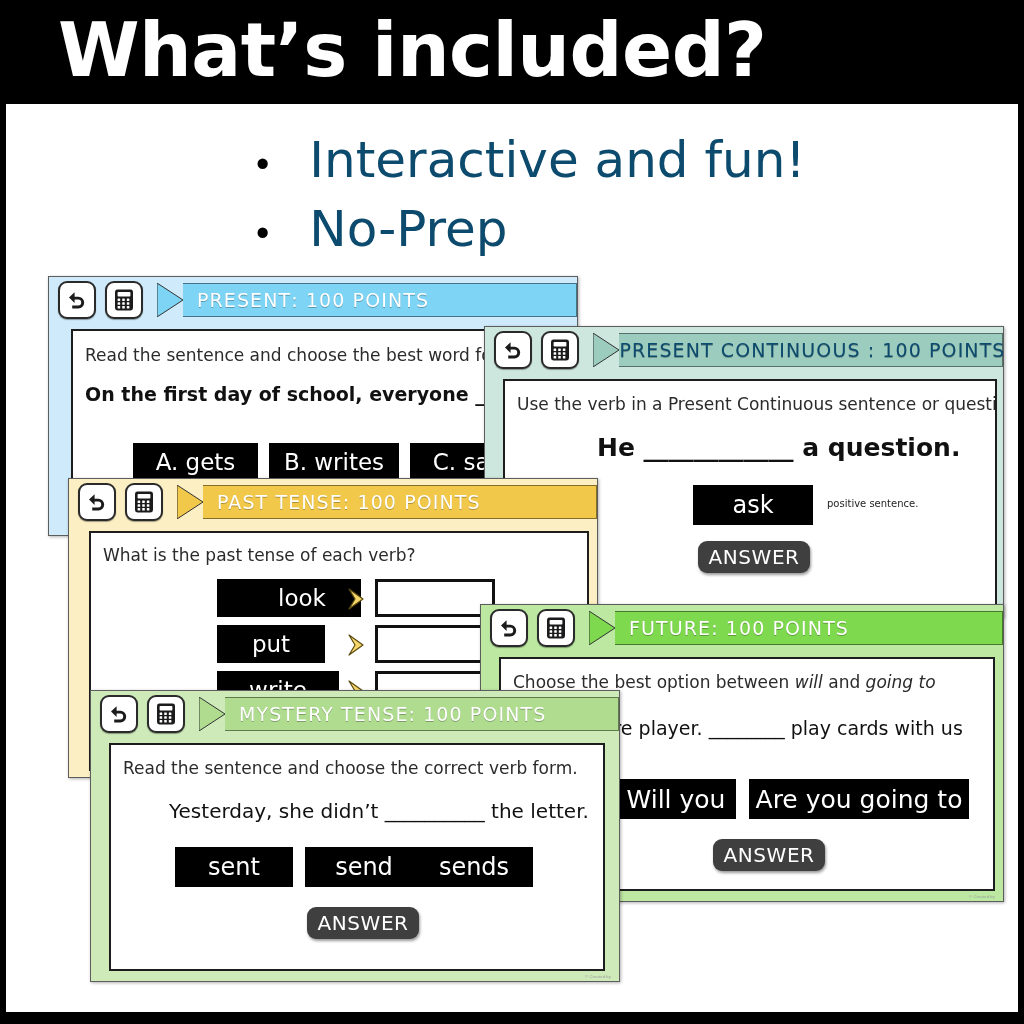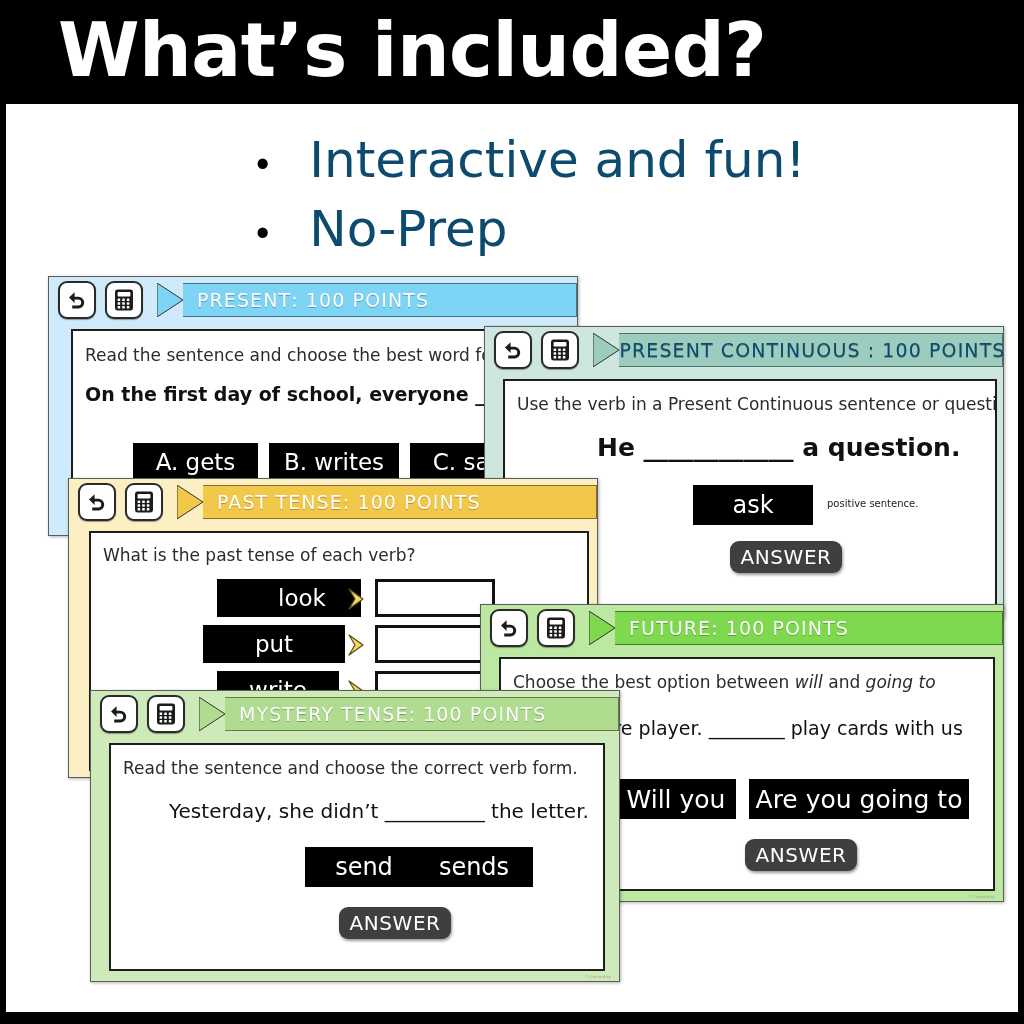--- a/index.html
+++ b/index.html
@@ -194,21 +194,20 @@
     background: #3f3f3f;
     color: #ffffff;
     border-radius: 9px;
     display: flex;
     align-items: center;
     justify-content: center;
     font-size: 20px;
     letter-spacing: 0.6px;
     box-shadow: 1px 2px 3px rgba(0,0,0,0.4);
     font-family: "DejaVu Sans", sans-serif;
-    margin-left: 32px;
   }
 
   .blank-box {
     position: absolute;
     background: #ffffff;
     border: 3px solid #111;
   }
   .chev-small {
     position: absolute;
   }
@@ -376,21 +375,21 @@
 
       <div class="card-inner" style="left:20px; top:52px; width:500px; height:240px;">
         <div class="prompt" style="left:12px; top:12px;">What is the past tense of each verb?</div>
 
         <div class="opt" style="left:126px; top:46px; width:144px; height:38px;padding-left:26px;">look</div>
         <svg class="chev-small" style="left:256px; top:54px;" width="22" height="24" viewBox="0 0 22 24">
           <path d="M2,2 L16,12 L2,22 L8,12 Z" fill="#F5D66A" stroke="#5a4a10" stroke-width="1.2" stroke-linejoin="round"></path>
         </svg>
         <div class="blank-box" style="left:284px; top:46px; width:120px; height:38px;"></div>
 
-        <div class="opt" style="left:112px; top:92px; width:142px; height:38px;">put</div>
+        <div class="opt" style="left:126px; top:92px; width:108px; height:38px;">put</div>
         <svg class="chev-small" style="left:256px; top:100px;" width="22" height="24" viewBox="0 0 22 24">
           <path d="M2,2 L16,12 L2,22 L8,12 Z" fill="#F5D66A" stroke="#5a4a10" stroke-width="1.2" stroke-linejoin="round"></path>
         </svg>
         <div class="blank-box" style="left:284px; top:92px; width:120px; height:38px;"></div>
 
         <div class="opt" style="left:126px; top:138px; width:122px; height:38px;">write</div>
         <svg class="chev-small" style="left:256px; top:146px;" width="22" height="24" viewBox="0 0 22 24">
           <path d="M2,2 L16,12 L2,22 L8,12 Z" fill="#F5D66A" stroke="#5a4a10" stroke-width="1.2" stroke-linejoin="round"></path>
         </svg>
         <div class="blank-box" style="left:284px; top:138px; width:120px; height:38px;"></div>
@@ -476,20 +475,21 @@
           <div class="banner-bar" style="background:#AFDC8F;">
             <span class="banner-title">MYSTERY TENSE</span>
             <span class="banner-points">: 100 POINTS</span>
           </div>
         </div>
       </div>
 
       <div class="card-inner" style="left:18px; top:52px; width:496px; height:228px;">
         <div class="prompt" style="left:12px; top:13px;">Read the sentence and choose the correct verb form.</div>
         <div class="sentence" style="left:58px; top:54px; font-size:20px;">Yesterday, she didn’t __________ the letter.</div>
+        <div class="opt" style="left:64px; top:102px; width:118px; height:40px; font-size:24px;">sent</div>
         <div class="opt" style="left:194px; top:102px; width:118px; height:40px; font-size:24px;">send</div>
         <div class="opt" style="left:304px; top:102px; width:118px; height:40px; font-size:24px;">sends</div>
         <div class="answer-btn" style="left:196px; top:162px; width:112px; height:32px;">ANSWER</div>
       </div>
       <div class="watermark" style="right:8px; bottom:2px;">© Created by</div>
     </div>
 
   </div>
 </div>
 

